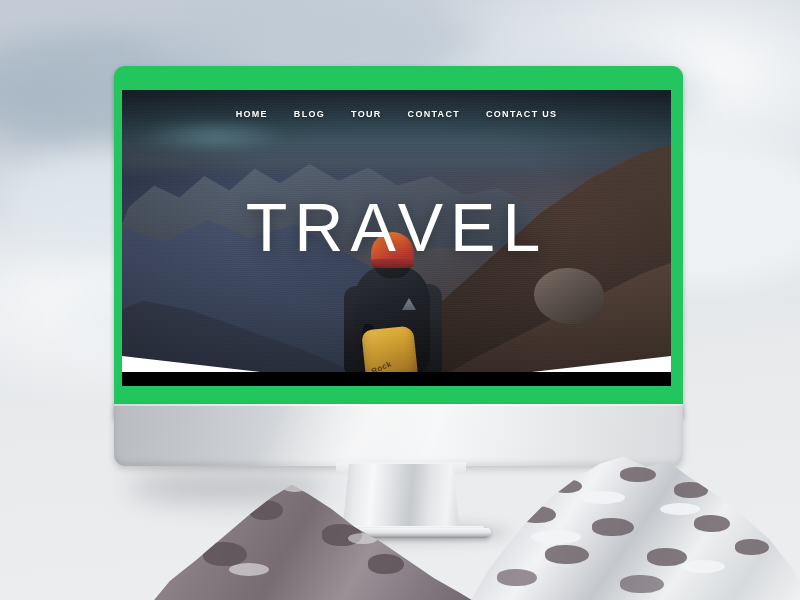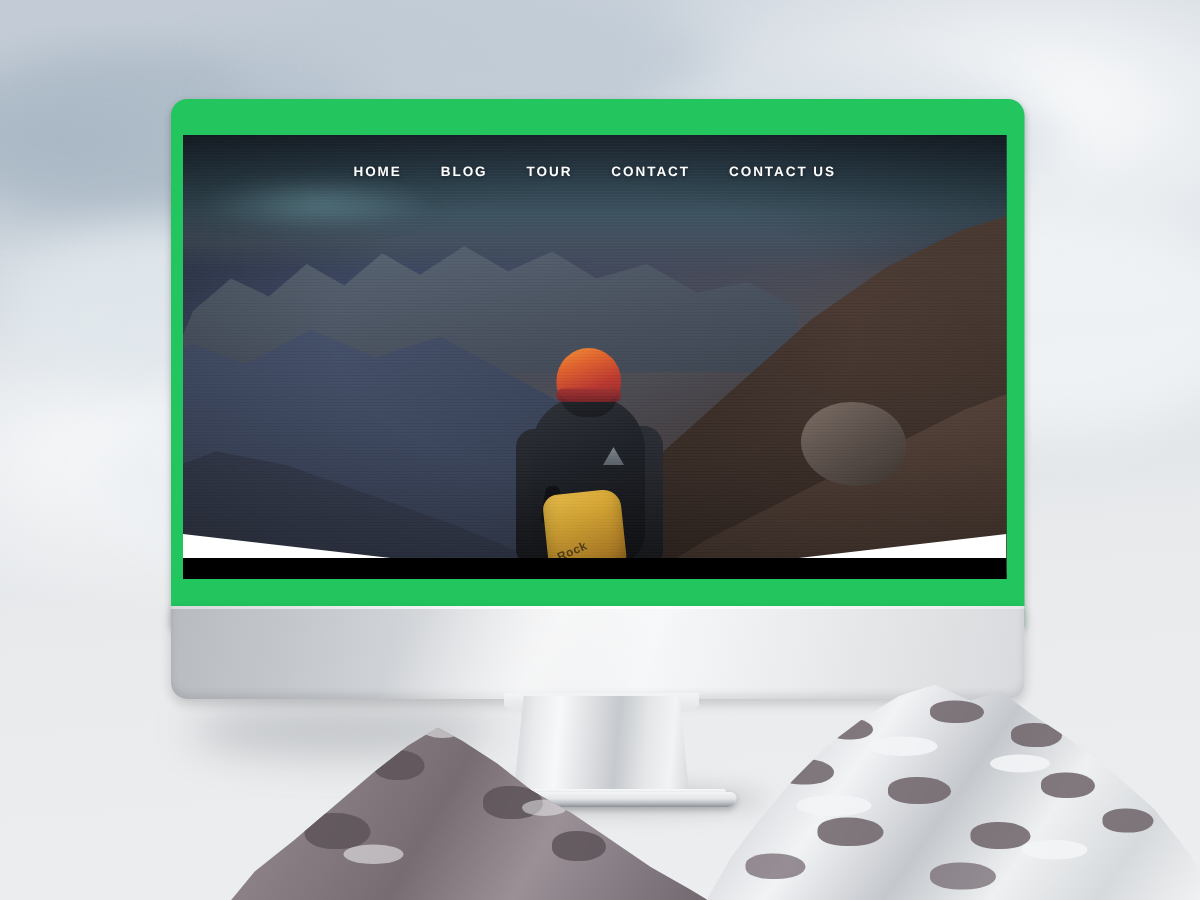--- a/index.html
+++ b/index.html
@@ -291,20 +291,21 @@
         </div>
 
         <div class="navbar">
           <div class="nav-item">HOME</div>
           <div class="nav-item">BLOG</div>
           <div class="nav-item">TOUR</div>
           <div class="nav-item">CONTACT</div>
           <div class="nav-item">CONTACT US</div>
         </div>
 
+        <div class="hero-title">TRAVEL</div>
 
         <div class="notch">
           <svg viewBox="0 0 549 30" preserveAspectRatio="none" aria-hidden="true">
             <polygon points="0,0 225,26 0,26" fill="#ffffff"></polygon>
             <polygon points="549,0 324,26 549,26" fill="#ffffff"></polygon>
           </svg>
         </div>
         <div class="hero-black-strip"></div>
 
       </div>

